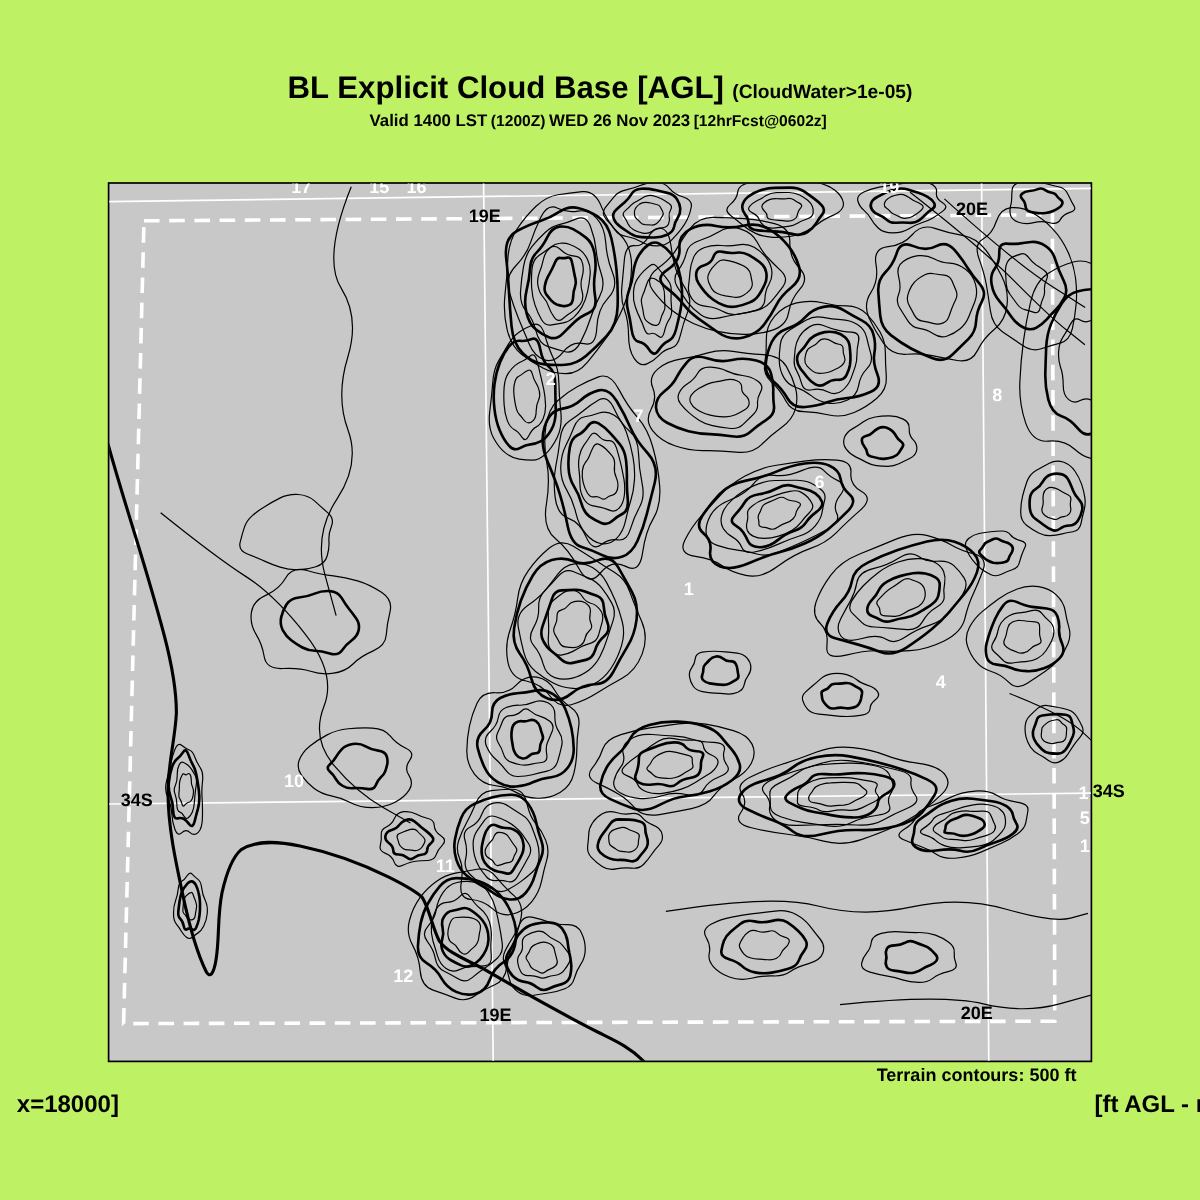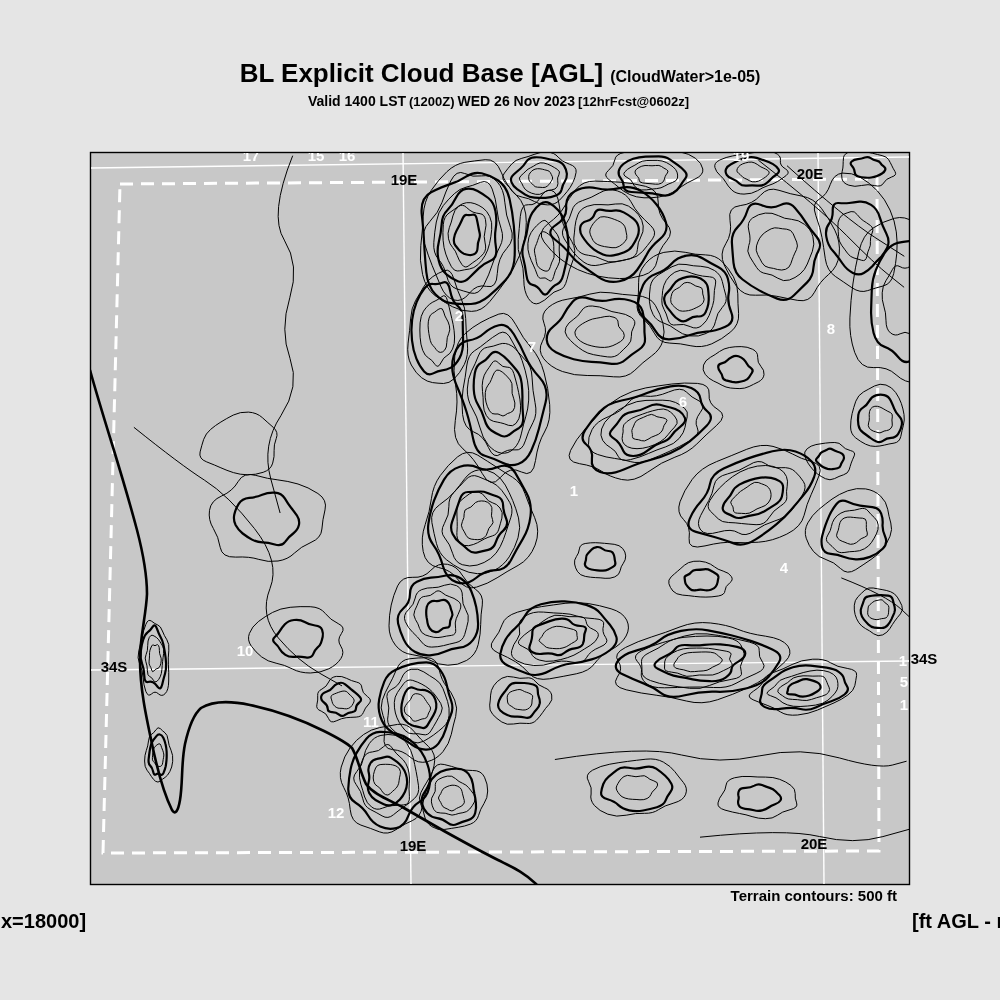--- a/index.html
+++ b/index.html
@@ -1,30 +1,30 @@
 <!DOCTYPE html>
 <html><head>
 <meta charset="utf-8">
 <style>
   html,body{margin:0;padding:0;background:#ffffff;}
   .page{
-    position:relative;width:1000px;height:1000px;background:#e5e5e5;
+    position:relative;width:1000px;height:1000px;background:#bef264;
     overflow:hidden;font-family:"Liberation Sans",sans-serif;color:#000;
   }
   .hline{position:absolute;left:0;width:1000px;text-align:center;font-weight:bold;white-space:nowrap;}
   .line1{top:58px;}
   .line2{top:92px;}
   .line3{top:120px;}
   .t1{font-size:26px;}
   .t1s{font-size:16px;margin-left:7px;}
   .t2{font-size:14px;}
   .t2s{font-size:13px;margin:0 3px;}
   .t3{font-size:13px;}
   .corner{position:absolute;top:910px;font-weight:bold;font-size:20px;white-space:nowrap;}
-  .corner-left{left:1px;}
+  .corner-left{left:1px;padding-left:13px;}
   .corner-right{left:912px;}
   #map-svg{position:absolute;left:0;top:0;}
 </style>
 </head>
 <body>
 
 <div class="page">
 
   <div class="hline line1"><span class="t1">BL Explicit Cloud Base [AGL]</span><span class="t1s">(CloudWater&gt;1e-05)</span></div>
 

